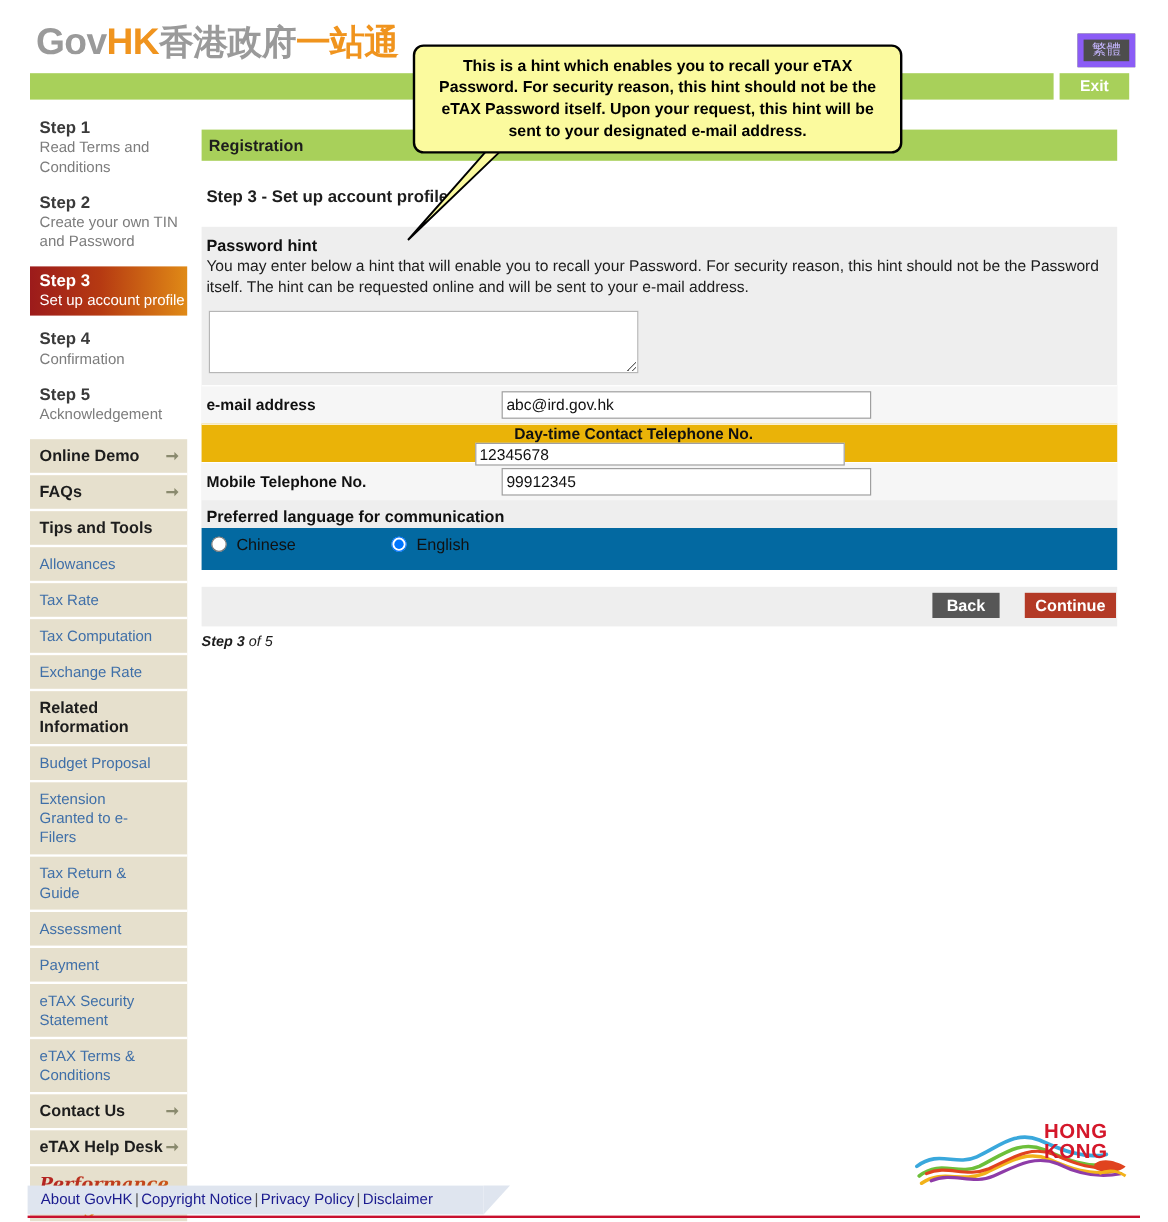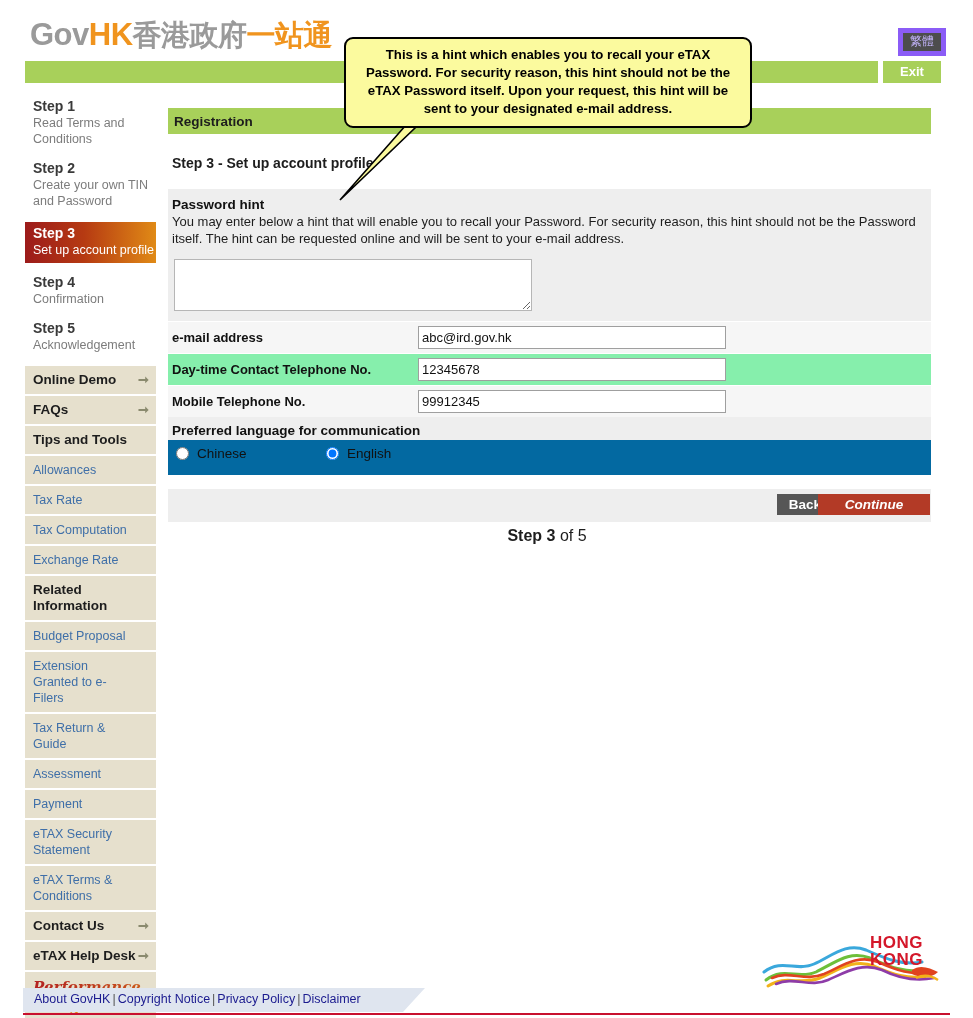--- a/index.html
+++ b/index.html
@@ -181,21 +181,21 @@
     box-sizing: content-box;
     display: block;
   }
 
   .field-row {
     display: flex;
     align-items: center;
     height: 31px;
     border-top: 1px solid #ffffff;
   }
-  .field-row.alt { background: #86efac; }
+  .field-row.alt { background: #eab308; flex-direction: column; }
   .field-row.plain { background: #f6f6f6; }
   .field-label {
     width: 246px;
     padding-left: 4px;
     font-size: 13px;
     font-weight: bold;
     color: #111111;
   }
   .field-input {
     width: 300px;
@@ -242,26 +242,27 @@
     top: 5px;
     height: 21px;
     color: #ffffff;
     font-size: 13.5px;
     font-weight: bold;
     text-align: center;
     line-height: 21px;
     cursor: pointer;
   }
   #btn-back { right: 98px; width: 56px; background: #565656; }
-  #btn-continue { right: 1px; width: 112px; background: #b33a26; font-style: italic; }
+  #btn-continue { right: 1px; width: 76px; background: #b33a26; }
   #step-counter {
-    text-align: center;
-    font-size: 16px;
+    text-align: left;
+    font-size: 12px;
     color: #1d1d1d;
     padding: 5px 5px 0 0;
+    font-style: italic;
   }
   #step-counter b { font-weight: bold; }
 
   
   #callout {
     position: absolute;
     left: 344px; top: 37px;
     width: 408px;
     background: #fbfa9e;
     border: 2px solid #000000;

